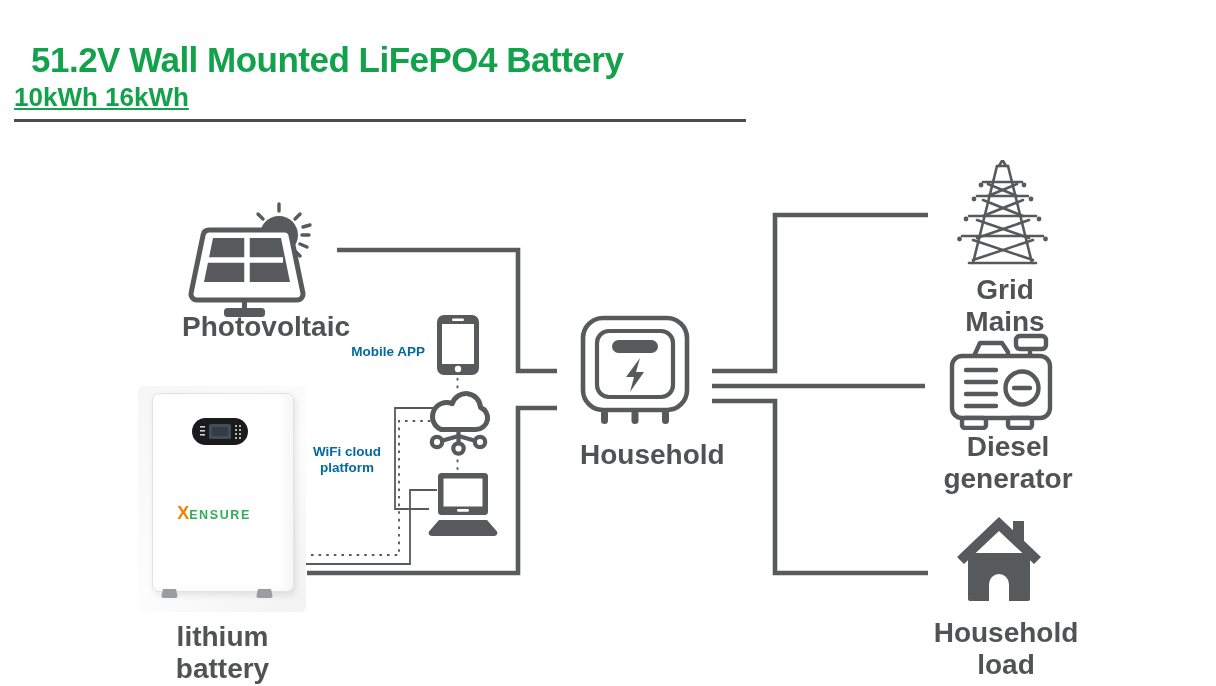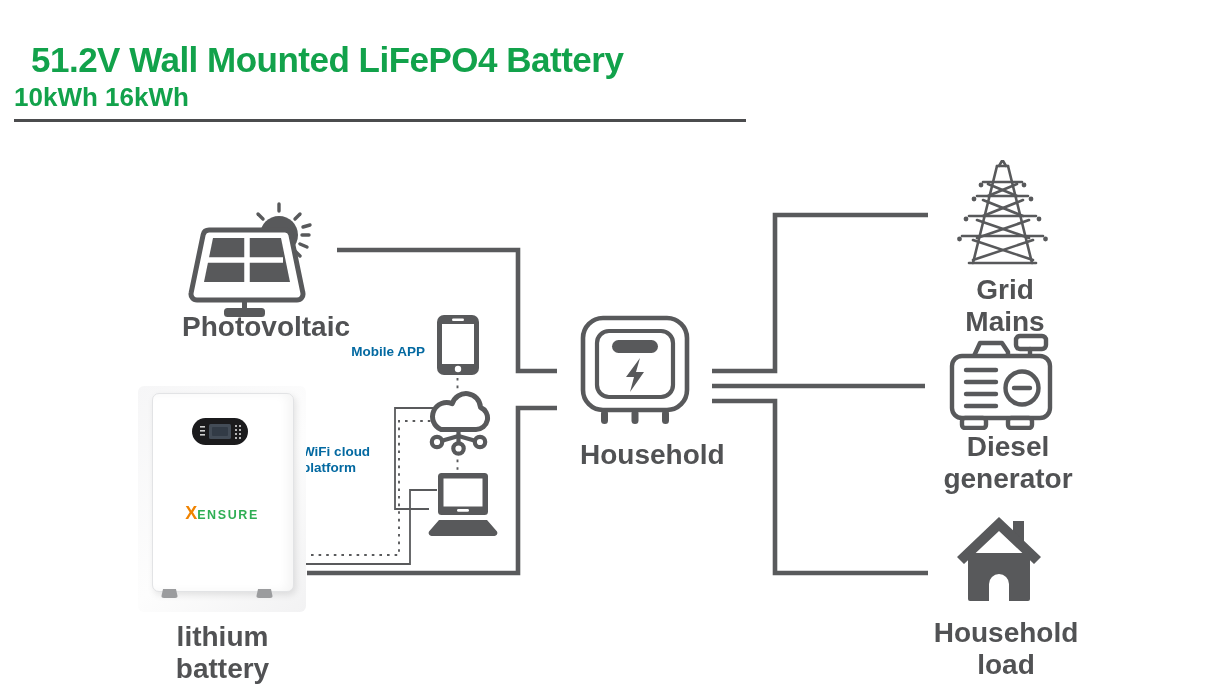--- a/index.html
+++ b/index.html
@@ -1,34 +1,34 @@
 <!DOCTYPE html>
 <html><head>
 <meta charset="utf-8">
 <style>
   html,body{margin:0;padding:0;background:#fff;}
   body{width:1216px;height:686px;position:relative;overflow:hidden;
        font-family:"Liberation Sans", sans-serif;}
   .abs{position:absolute;}
   
   .title{left:14px;top:40px;font-size:35px;font-weight:bold;color:#12a24b;letter-spacing:-0.5px;margin-left:17px;}
-  .subtitle{left:14px;top:82px;font-size:26px;font-weight:bold;color:#12a24b;}
+  .subtitle{left:14px;top:82px;font-size:26px;font-weight:bold;color:#12a24b;text-decoration:underline;}
   .rule{left:14px;top:119px;width:732px;height:3px;background:#4b4c4e;}
   
   .lbl{color:#515254;font-weight:bold;font-size:28px;text-align:center;}
   .lbl-sm{color:#0369a1;font-weight:bold;font-size:13.5px;line-height:1.18;}
   
   .photo-bg{left:138px;top:386px;width:168px;height:226px;border-radius:6px;
             background:linear-gradient(135deg,#f6f6f7 0%,#fdfdfd 55%,#f2f2f3 100%);}
   .battery{left:152px;top:393px;width:140px;height:197px;background:#fff;
            border:1px solid #e2e3e5;border-radius:7px;
            box-shadow:2px 3px 7px rgba(0,0,0,0.10), inset -6px 0 10px rgba(0,0,0,0.04);}
   .bat-foot{top:589px;width:17px;height:9px;background:#9b9c9e;
             border-radius:0 0 3px 3px;clip-path:polygon(12% 0,88% 0,100% 100%,0 100%);}
-  .brand{left:152px;top:503px;width:140px;text-align:center;white-space:nowrap;}
+  .brand{left:144px;top:503px;width:140px;text-align:center;white-space:nowrap;}
   .brand .bx{color:#f08300;font-size:18px;font-weight:bold;}
   .brand .brest{color:#2fae54;font-size:12.5px;font-weight:bold;letter-spacing:1.6px;}
 </style>
 </head>
 <body>
 
 <div class="abs title">51.2V Wall Mounted LiFePO4 Battery</div>
 <div class="abs subtitle">10kWh 16kWh</div>
 <div class="abs rule"></div>
 
@@ -76,21 +76,21 @@
 <div class="abs lbl" style="left:182px;top:311px;width:160px">Photovoltaic</div>
 
 <div class="abs lbl-sm" style="left:325px;top:344px;width:100px;text-align:right">Mobile APP</div>
 <svg class="abs" style="left:437px;top:315px" width="42" height="60" viewBox="0 0 42 60">
   <rect x="0" y="0" width="42" height="60" rx="7" fill="#58595b"></rect>
   <rect x="5" y="9" width="32" height="40" fill="#ffffff"></rect>
   <rect x="15" y="3.5" width="12" height="2.6" rx="1.3" fill="#ffffff"></rect>
   <circle cx="21" cy="54" r="3.2" fill="#ffffff"></circle>
 </svg>
 
-<div class="abs lbl-sm" style="left:302px;top:444px;width:90px;">
+<div class="abs lbl-sm" style="left:302px;top:444px;width:90px;text-align:center">
   <div>WiFi cloud</div>
   <div>platform</div>
 </div>
 <svg class="abs" style="left:420px;top:391px" width="80" height="68" viewBox="0 0 80 68">
   <path d="M21 38.5 h35 a11.5 11.5 0 0 0 4.5 -22.1 a14.5 14.5 0 0 0 -28.3 -3.7 A10.5 10.5 0 0 0 21 38.5 Z" fill="#ffffff" stroke="#58595b" stroke-width="5" stroke-linejoin="round"></path>
   <g stroke="#58595b" stroke-width="4.2" fill="none" stroke-linecap="round">
     <path d="M38.5 38.5 V45"></path>
     <path d="M38.5 45 L21 50"></path>
     <path d="M38.5 45 L56 50"></path>
     <path d="M38.5 45 V52"></path>

